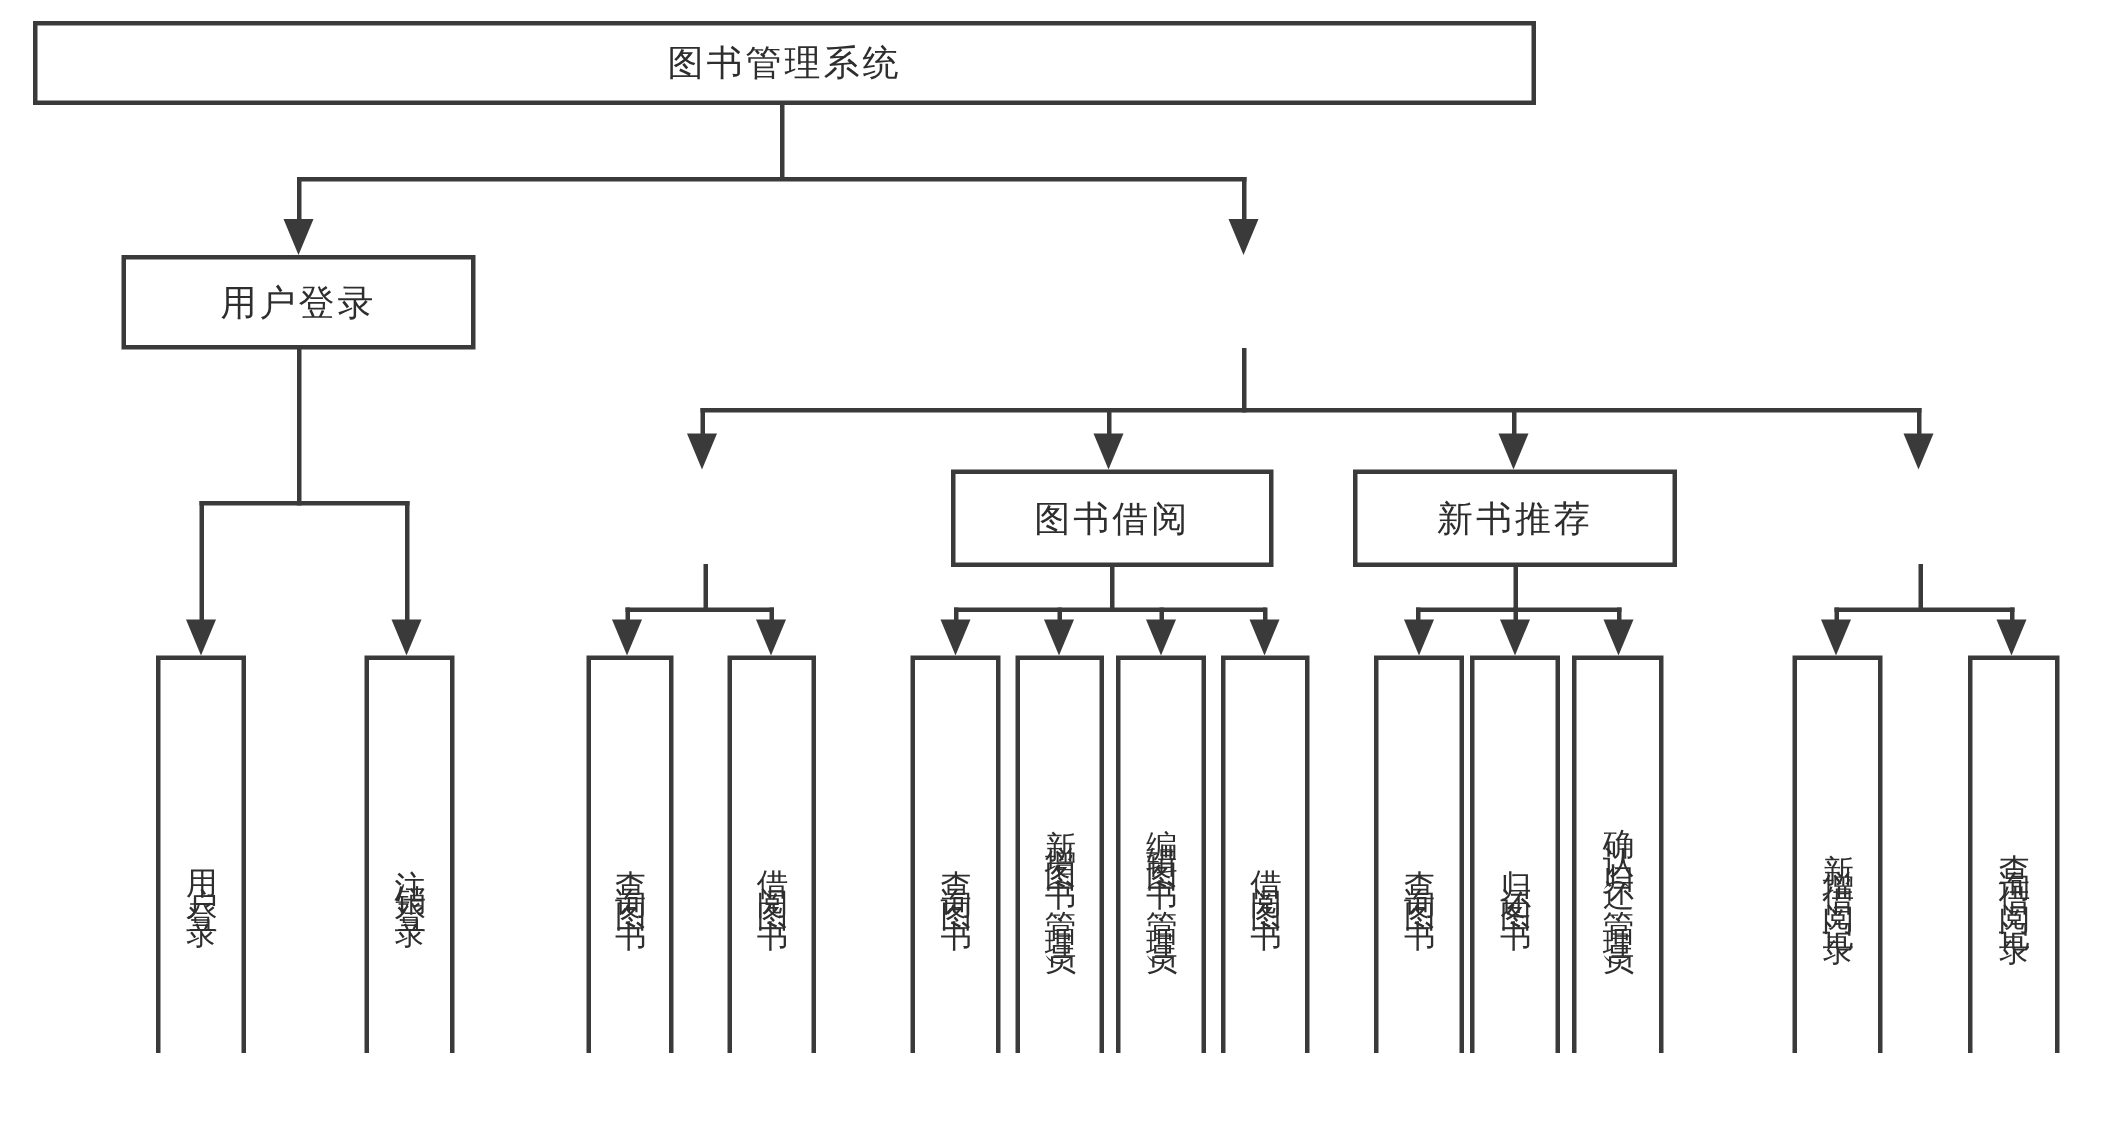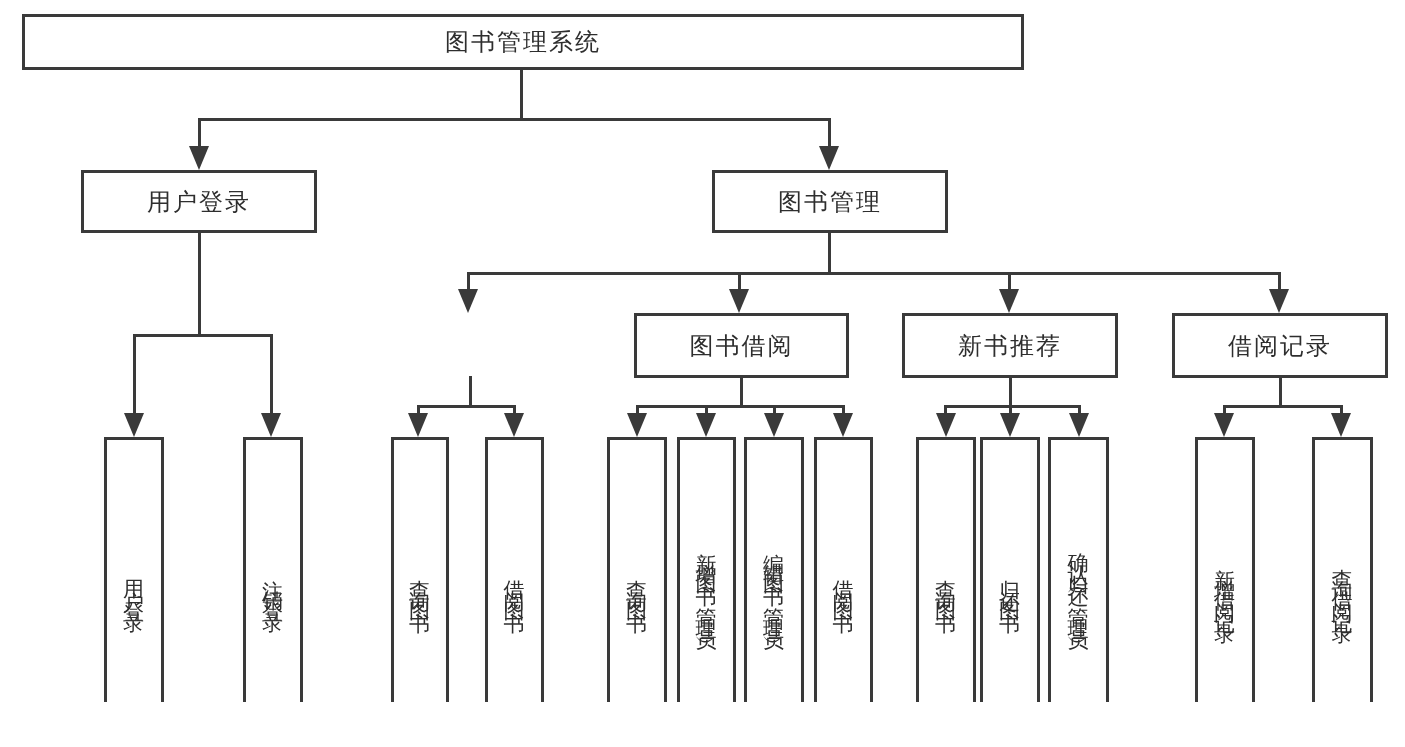--- a/index.html
+++ b/index.html
@@ -58,21 +58,20 @@
   <div class="box h-box" style="left:22px; top:14px; width:1002px; height:56px;">图书管理系统</div>
 
   <div class="line" style="left:520px; top:69px; width:3px; height:50px;"></div>
   <div class="line" style="left:198px; top:118px; width:633px; height:3px;"></div>
   <div class="line" style="left:198px; top:118px; width:3px; height:33px;"></div>
   <div class="line" style="left:828px; top:118px; width:3px; height:33px;"></div>
   <div class="arrow" style="left:189px; top:146px;"></div>
   <div class="arrow" style="left:819px; top:146px;"></div>
 
   <div class="box h-box" style="left:81px; top:170px; width:236px; height:63px;">用户登录</div>
-  <div class="box h-box" style="left:712px; top:170px; width:236px; height:63px;">图书管理</div>
 
   <div class="line" style="left:198px; top:232px; width:3px; height:105px;"></div>
   <div class="line" style="left:133px; top:334px; width:140px; height:3px;"></div>
   <div class="line" style="left:133px; top:334px; width:3px; height:82px;"></div>
   <div class="line" style="left:270px; top:334px; width:3px; height:82px;"></div>
   <div class="arrow" style="left:124px; top:413px;"></div>
   <div class="arrow" style="left:261px; top:413px;"></div>
 
   <div class="line" style="left:828px; top:232px; width:3px; height:43px;"></div>
   <div class="line" style="left:467px; top:272px; width:814px; height:3px;"></div>
@@ -80,21 +79,20 @@
   <div class="line" style="left:738px; top:272px; width:3px; height:20px;"></div>
   <div class="line" style="left:1008px; top:272px; width:3px; height:20px;"></div>
   <div class="line" style="left:1278px; top:272px; width:3px; height:20px;"></div>
   <div class="arrow" style="left:458px; top:289px;"></div>
   <div class="arrow" style="left:729px; top:289px;"></div>
   <div class="arrow" style="left:999px; top:289px;"></div>
   <div class="arrow" style="left:1269px; top:289px;"></div>
 
   <div class="box h-box" style="left:634px; top:313px; width:215px; height:65px;">图书借阅</div>
   <div class="box h-box" style="left:902px; top:313px; width:216px; height:65px;">新书推荐</div>
-  <div class="box h-box" style="left:1172px; top:313px; width:216px; height:65px;">借阅记录</div>
 
   <div class="line" style="left:469px; top:376px; width:3px; height:31px;"></div>
   <div class="line" style="left:417px; top:405px; width:99px; height:3px;"></div>
   <div class="line" style="left:417px; top:405px; width:3px; height:10px;"></div>
   <div class="line" style="left:513px; top:405px; width:3px; height:10px;"></div>
   <div class="arrow" style="left:408px; top:413px;"></div>
   <div class="arrow" style="left:504px; top:413px;"></div>
 
   <div class="line" style="left:740px; top:376px; width:3px; height:31px;"></div>
   <div class="line" style="left:636px; top:405px; width:208px; height:3px;"></div>

